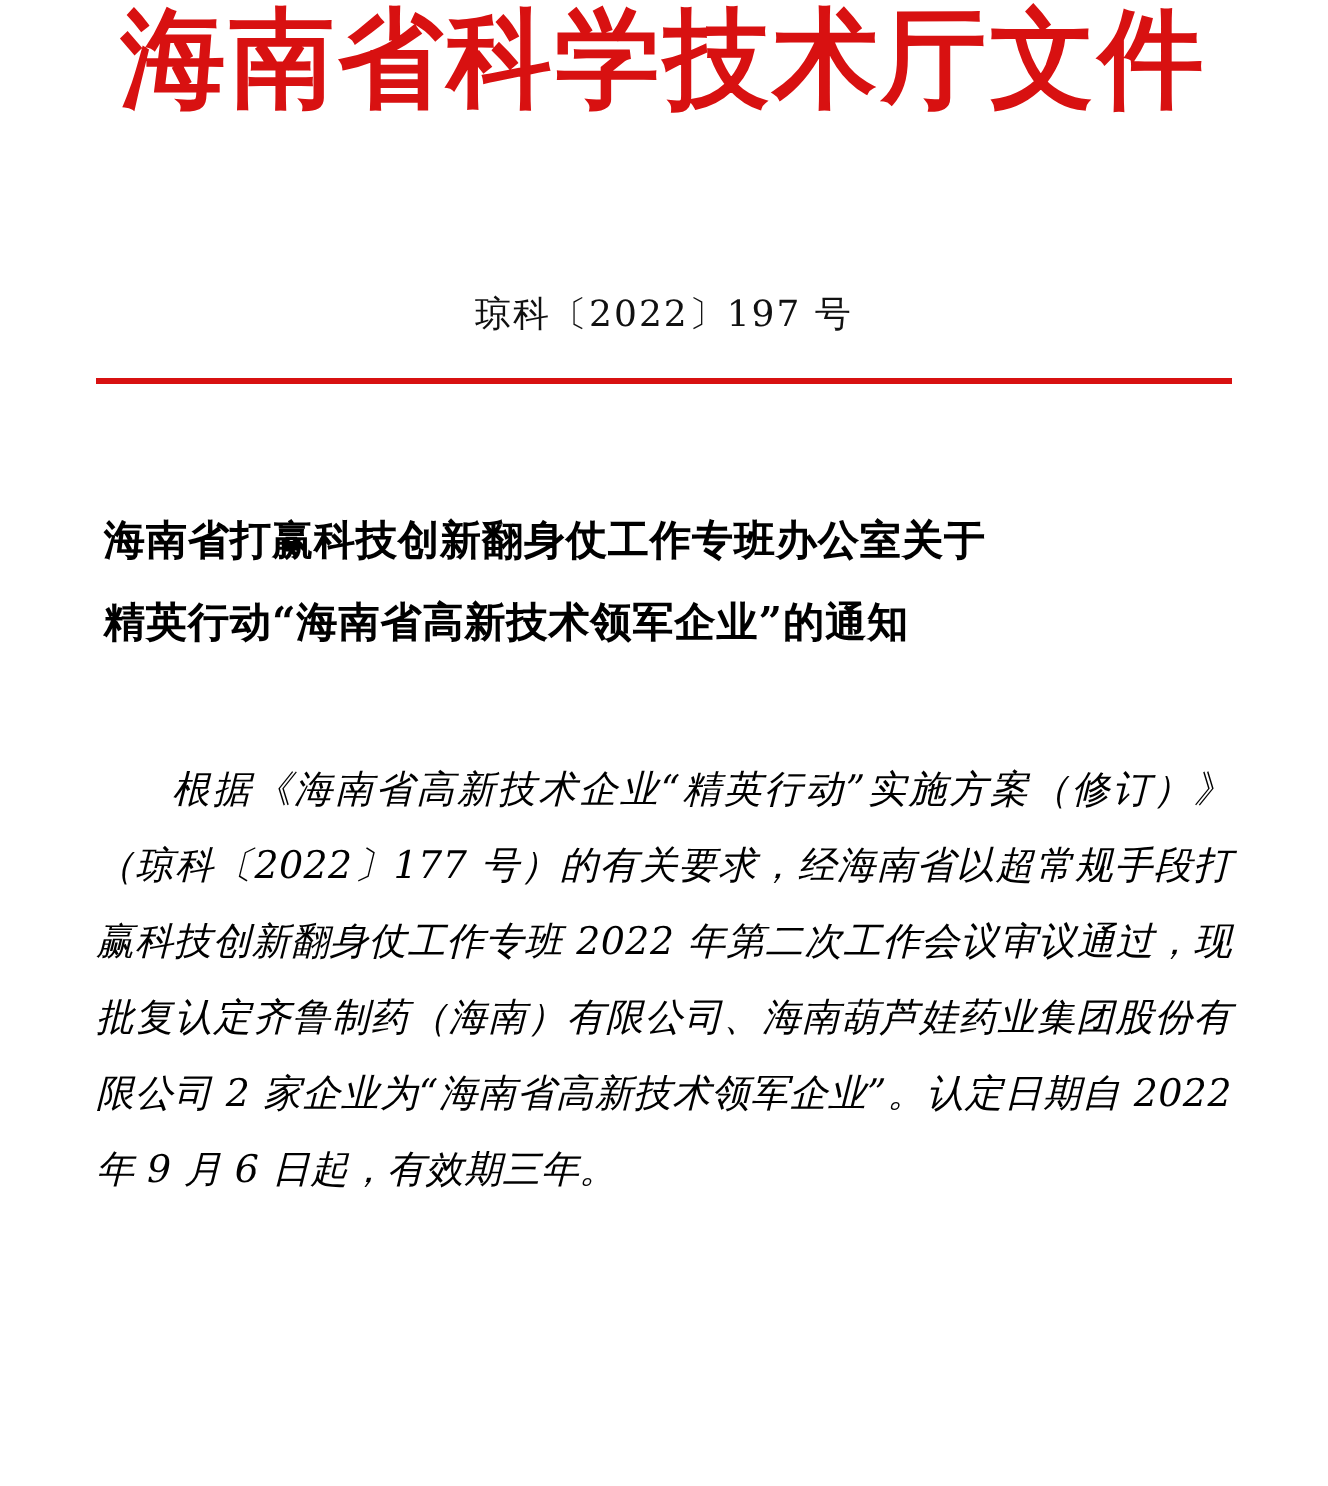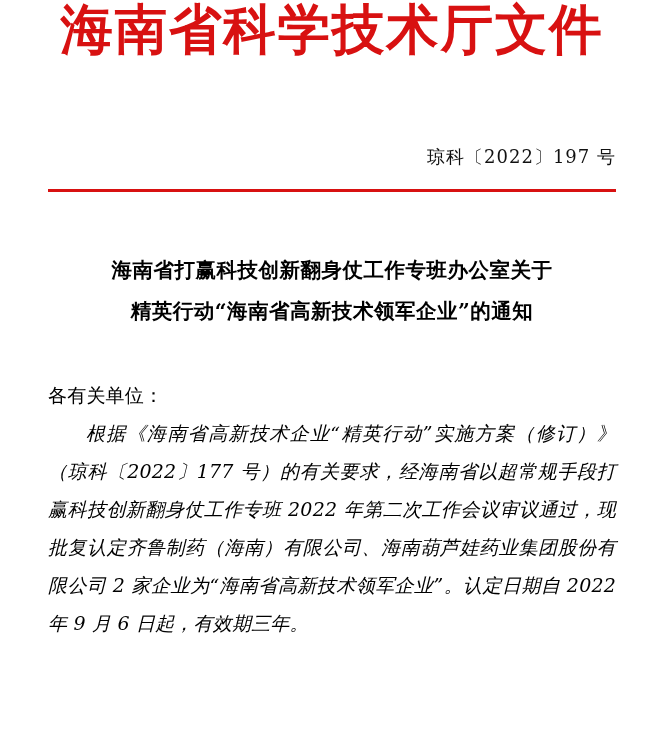--- a/index.html
+++ b/index.html
@@ -33,39 +33,39 @@
     font-weight: bold;
     font-size: 54px;
     letter-spacing: 2px;
     line-height: 1.1;
     white-space: nowrap;
     transform: scaleX(0.97);
   }
 
   
   .doc-number {
-    text-align: right;
+    text-align: center;
     font-size: 18px;
     letter-spacing: 1px;
     margin-top: 86px;
     color: #111111;
   }
 
   
   .red-rule {
     margin-top: 20px;
     height: 3px;
     background: #d81111;
     width: 100%;
   }
 
   
   .doc-title {
     margin-top: 58px;
-    text-align: center;
+    text-align: left;
     font-size: 20.5px;
     font-weight: bold;
     line-height: 2.0;
     letter-spacing: 0.5px;
     color: #000;
     padding: 0 4px;
   }
   .doc-title .line {
     display: block;
     white-space: nowrap;
@@ -101,17 +101,16 @@
   <div class="doc-number">琼科〔2022〕197 号</div>
 
   <div class="red-rule"></div>
 
   <div class="doc-title">
     <span class="line">海南省打赢科技创新翻身仗工作专班办公室关于</span>
     <span class="line">精英行动“海南省高新技术领军企业”的通知</span>
   </div>
 
   <div class="body-text">
-    <div class="salutation">各有关单位：</div>
     <div class="para">根据《海南省高新技术企业“精英行动”实施方案（修订）》（琼科〔2022〕177 号）的有关要求，经海南省以超常规手段打赢科技创新翻身仗工作专班 2022 年第二次工作会议审议通过，现批复认定齐鲁制药（海南）有限公司、海南葫芦娃药业集团股份有限公司 2 家企业为“海南省高新技术领军企业”。认定日期自 2022 年 9 月 6 日起，有效期三年。</div>
   </div>
 
 </div>
 
 </body></html>

